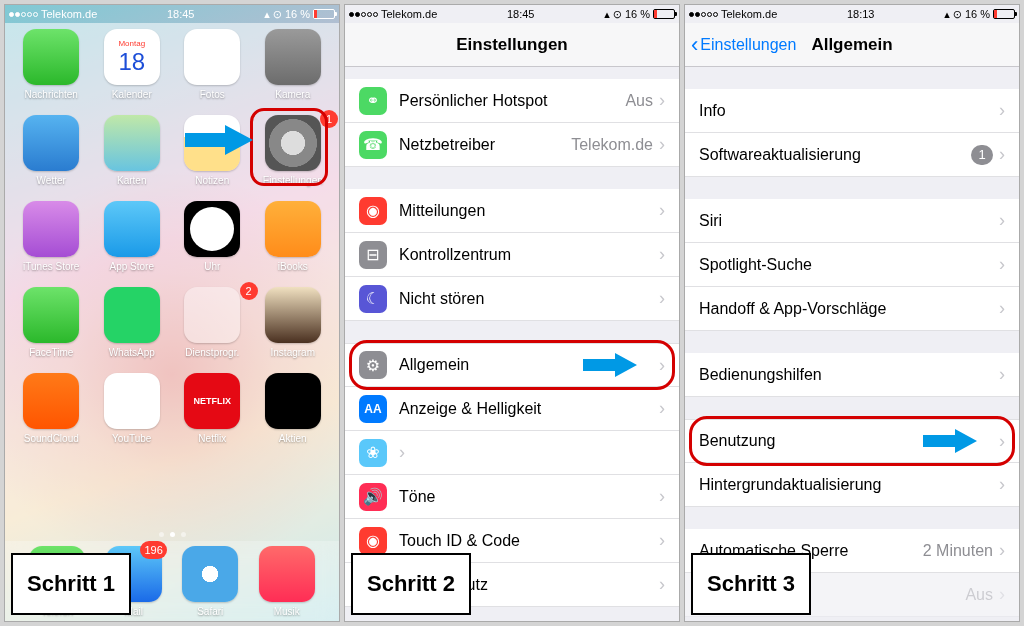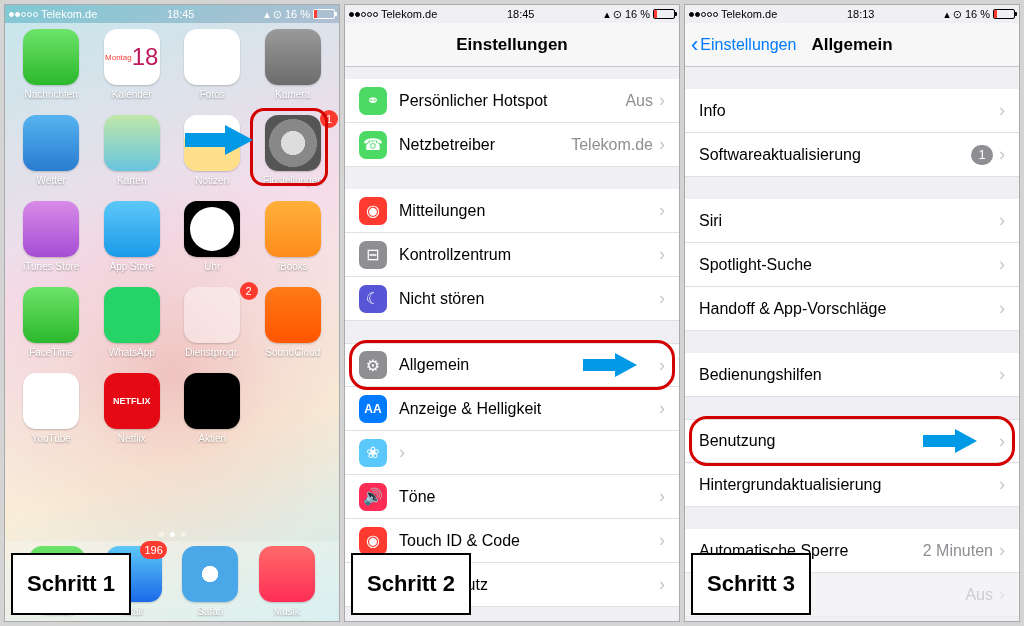--- a/index.html
+++ b/index.html
@@ -80,23 +80,23 @@
         </div>
       </div>
       <div class="faded"></div>
       <div class="grid">
 
         <div class="app">
             <div class="icon" style="background:linear-gradient(#6de36a,#2bb82b)"></div>
             <div class="label">Nachrichten</div>
           </div>
         <div class="app">
-            <div class="icon" style="background:#fff;display:flex;flex-direction:row;align-items:center;justify-content:center">
+            <div class="icon" style="background:#fff;display:flex;flex-direction:column;align-items:center;justify-content:center">
               <span style="font-size:8px;color:#ff3b30">Montag</span>
-              <span style="font-size:24px;color:#be185d;font-weight:300">18</span>
+              <span style="font-size:24px;color:#1d4ed8;font-weight:300">18</span>
             </div>
             <div class="label">Kalender</div>
           </div>
         <div class="app">
             <div class="icon" style="background:#fff"></div>
             <div class="label">Fotos</div>
           </div>
         <div class="app">
             <div class="icon" style="background:linear-gradient(#9a9a9a,#6c6c6c)"></div>
             <div class="label">Kamera</div>
@@ -144,20 +144,24 @@
             <div class="label">FaceTime</div>
           </div>
         <div class="app">
             <div class="icon" style="background:#25d366"></div>
             <div class="label">WhatsApp</div>
           </div>
         <div class="app">
             <div class="icon" style="background:rgba(255,255,255,0.4)"></div>
             <div class="badge">2</div>
             <div class="label">Dienstprogr.</div>
+          </div>
+        <div class="app">
+            <div class="icon" style="background:linear-gradient(#f0e0c0,#4a3020)"></div>
+            <div class="label">Instagram</div>
           </div>
 
         <div class="app">
             <div class="icon" style="background:linear-gradient(#ff7a18,#ff5500)"></div>
             <div class="label">SoundCloud</div>
           </div>
         <div class="app">
             <div class="icon" style="background:#fff"></div>
             <div class="label">YouTube</div>
           </div>

